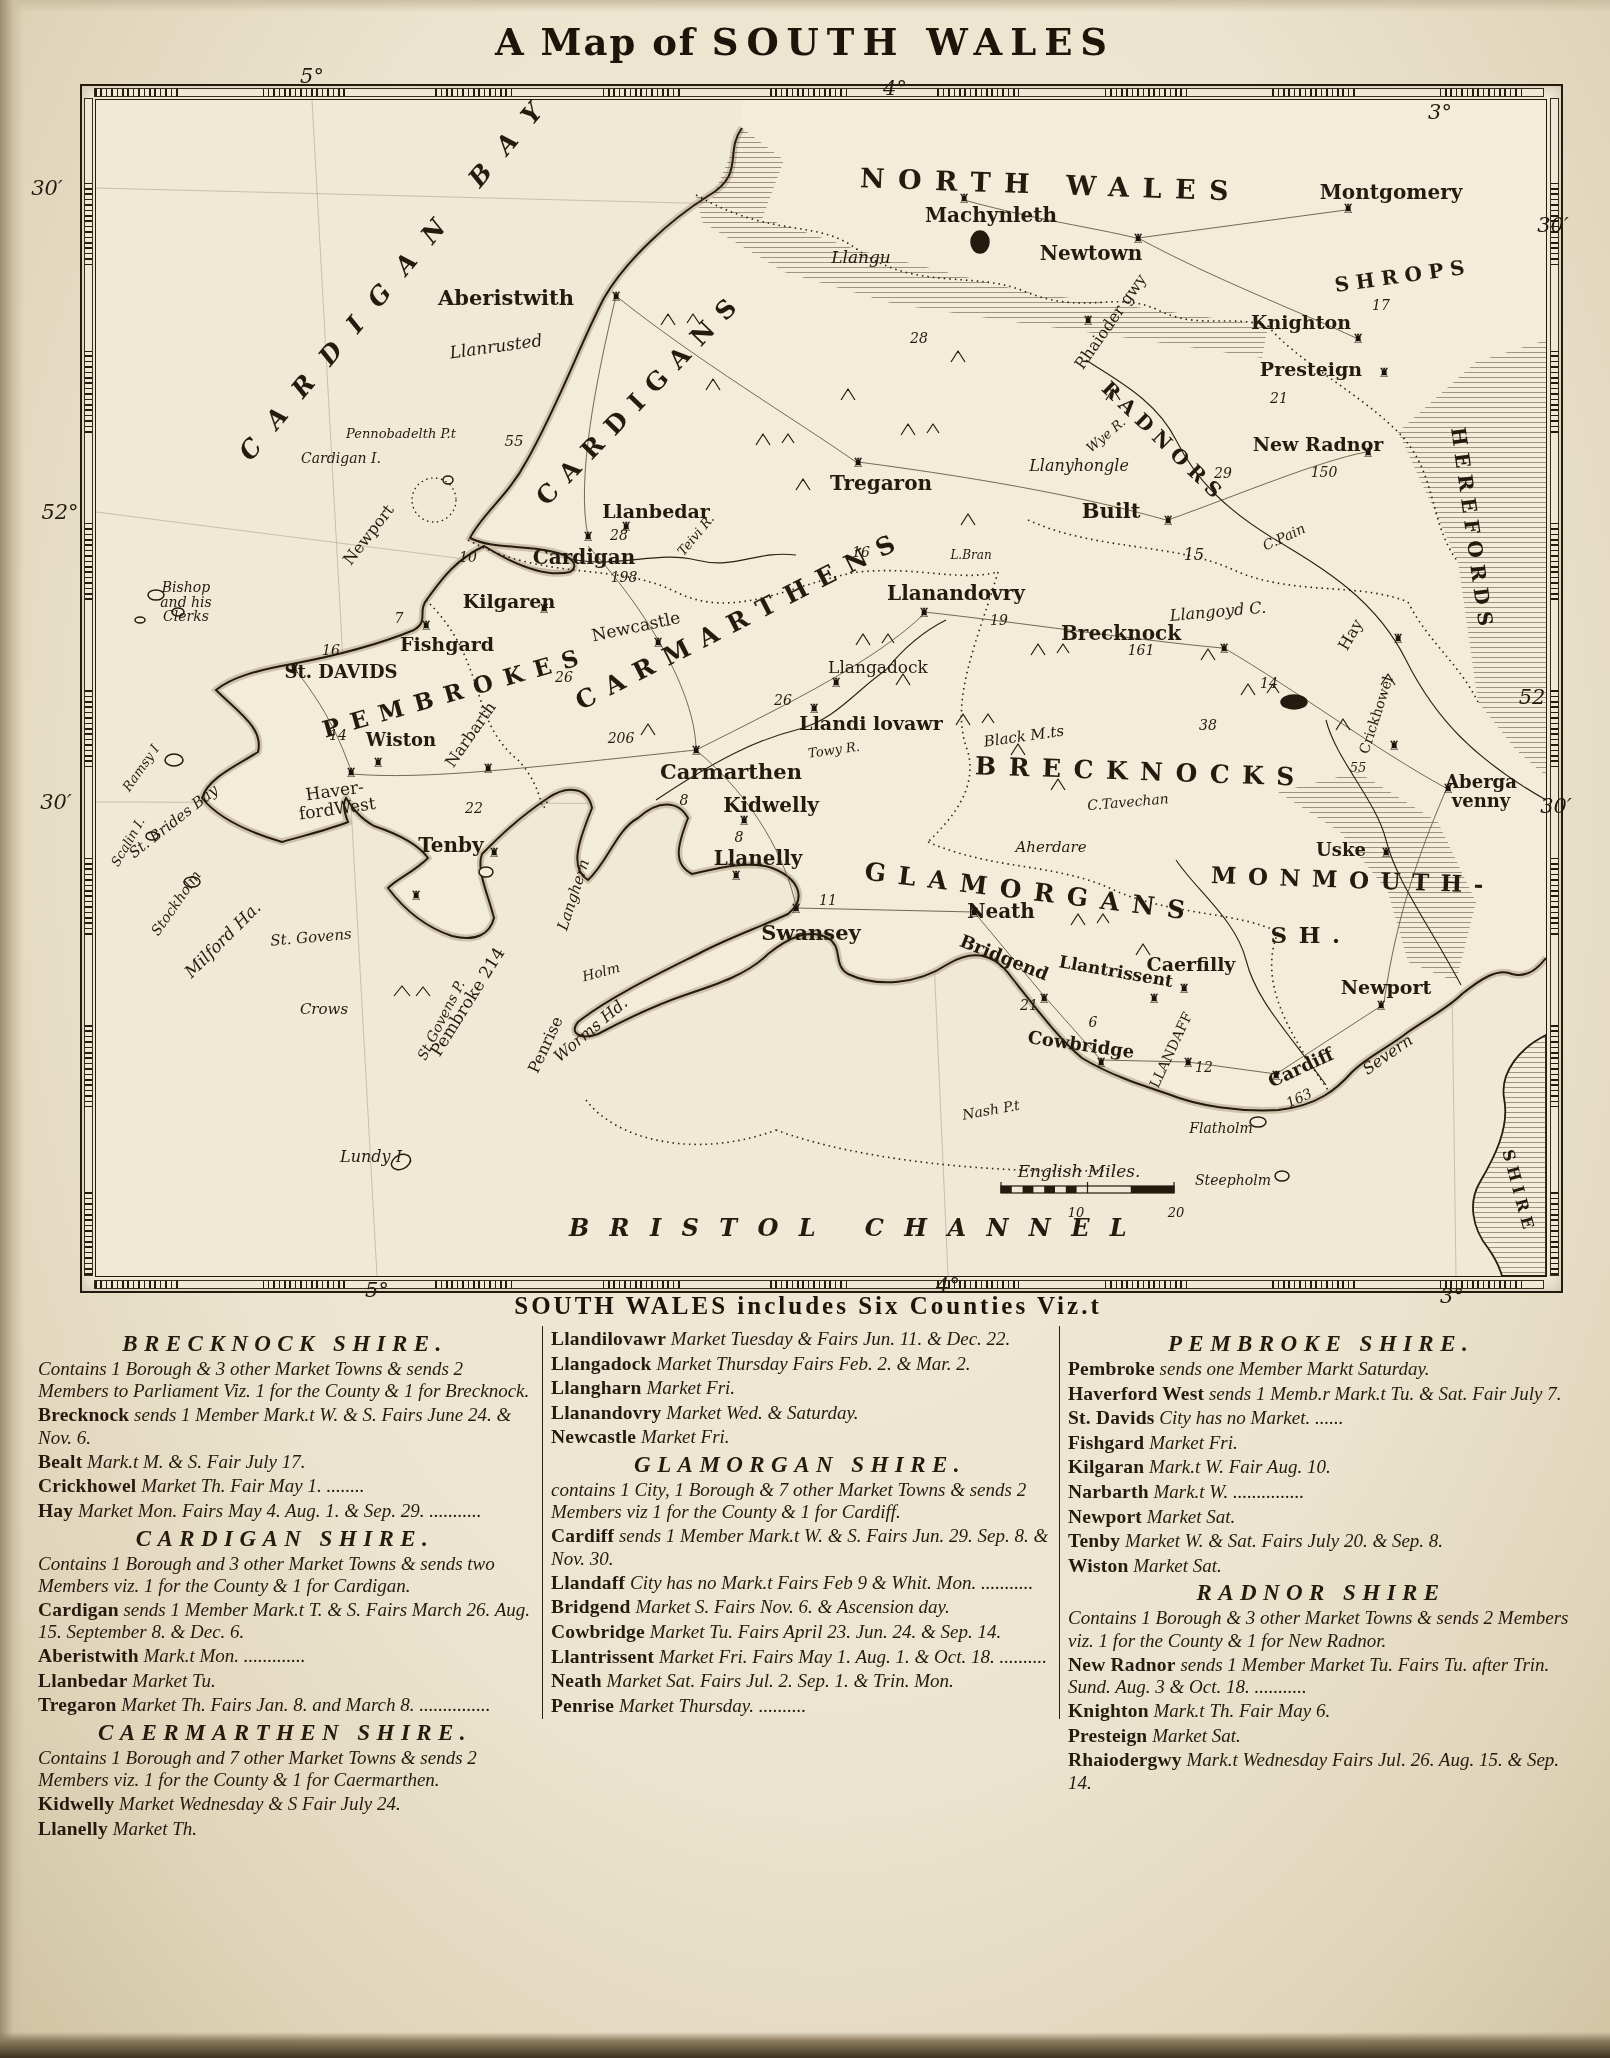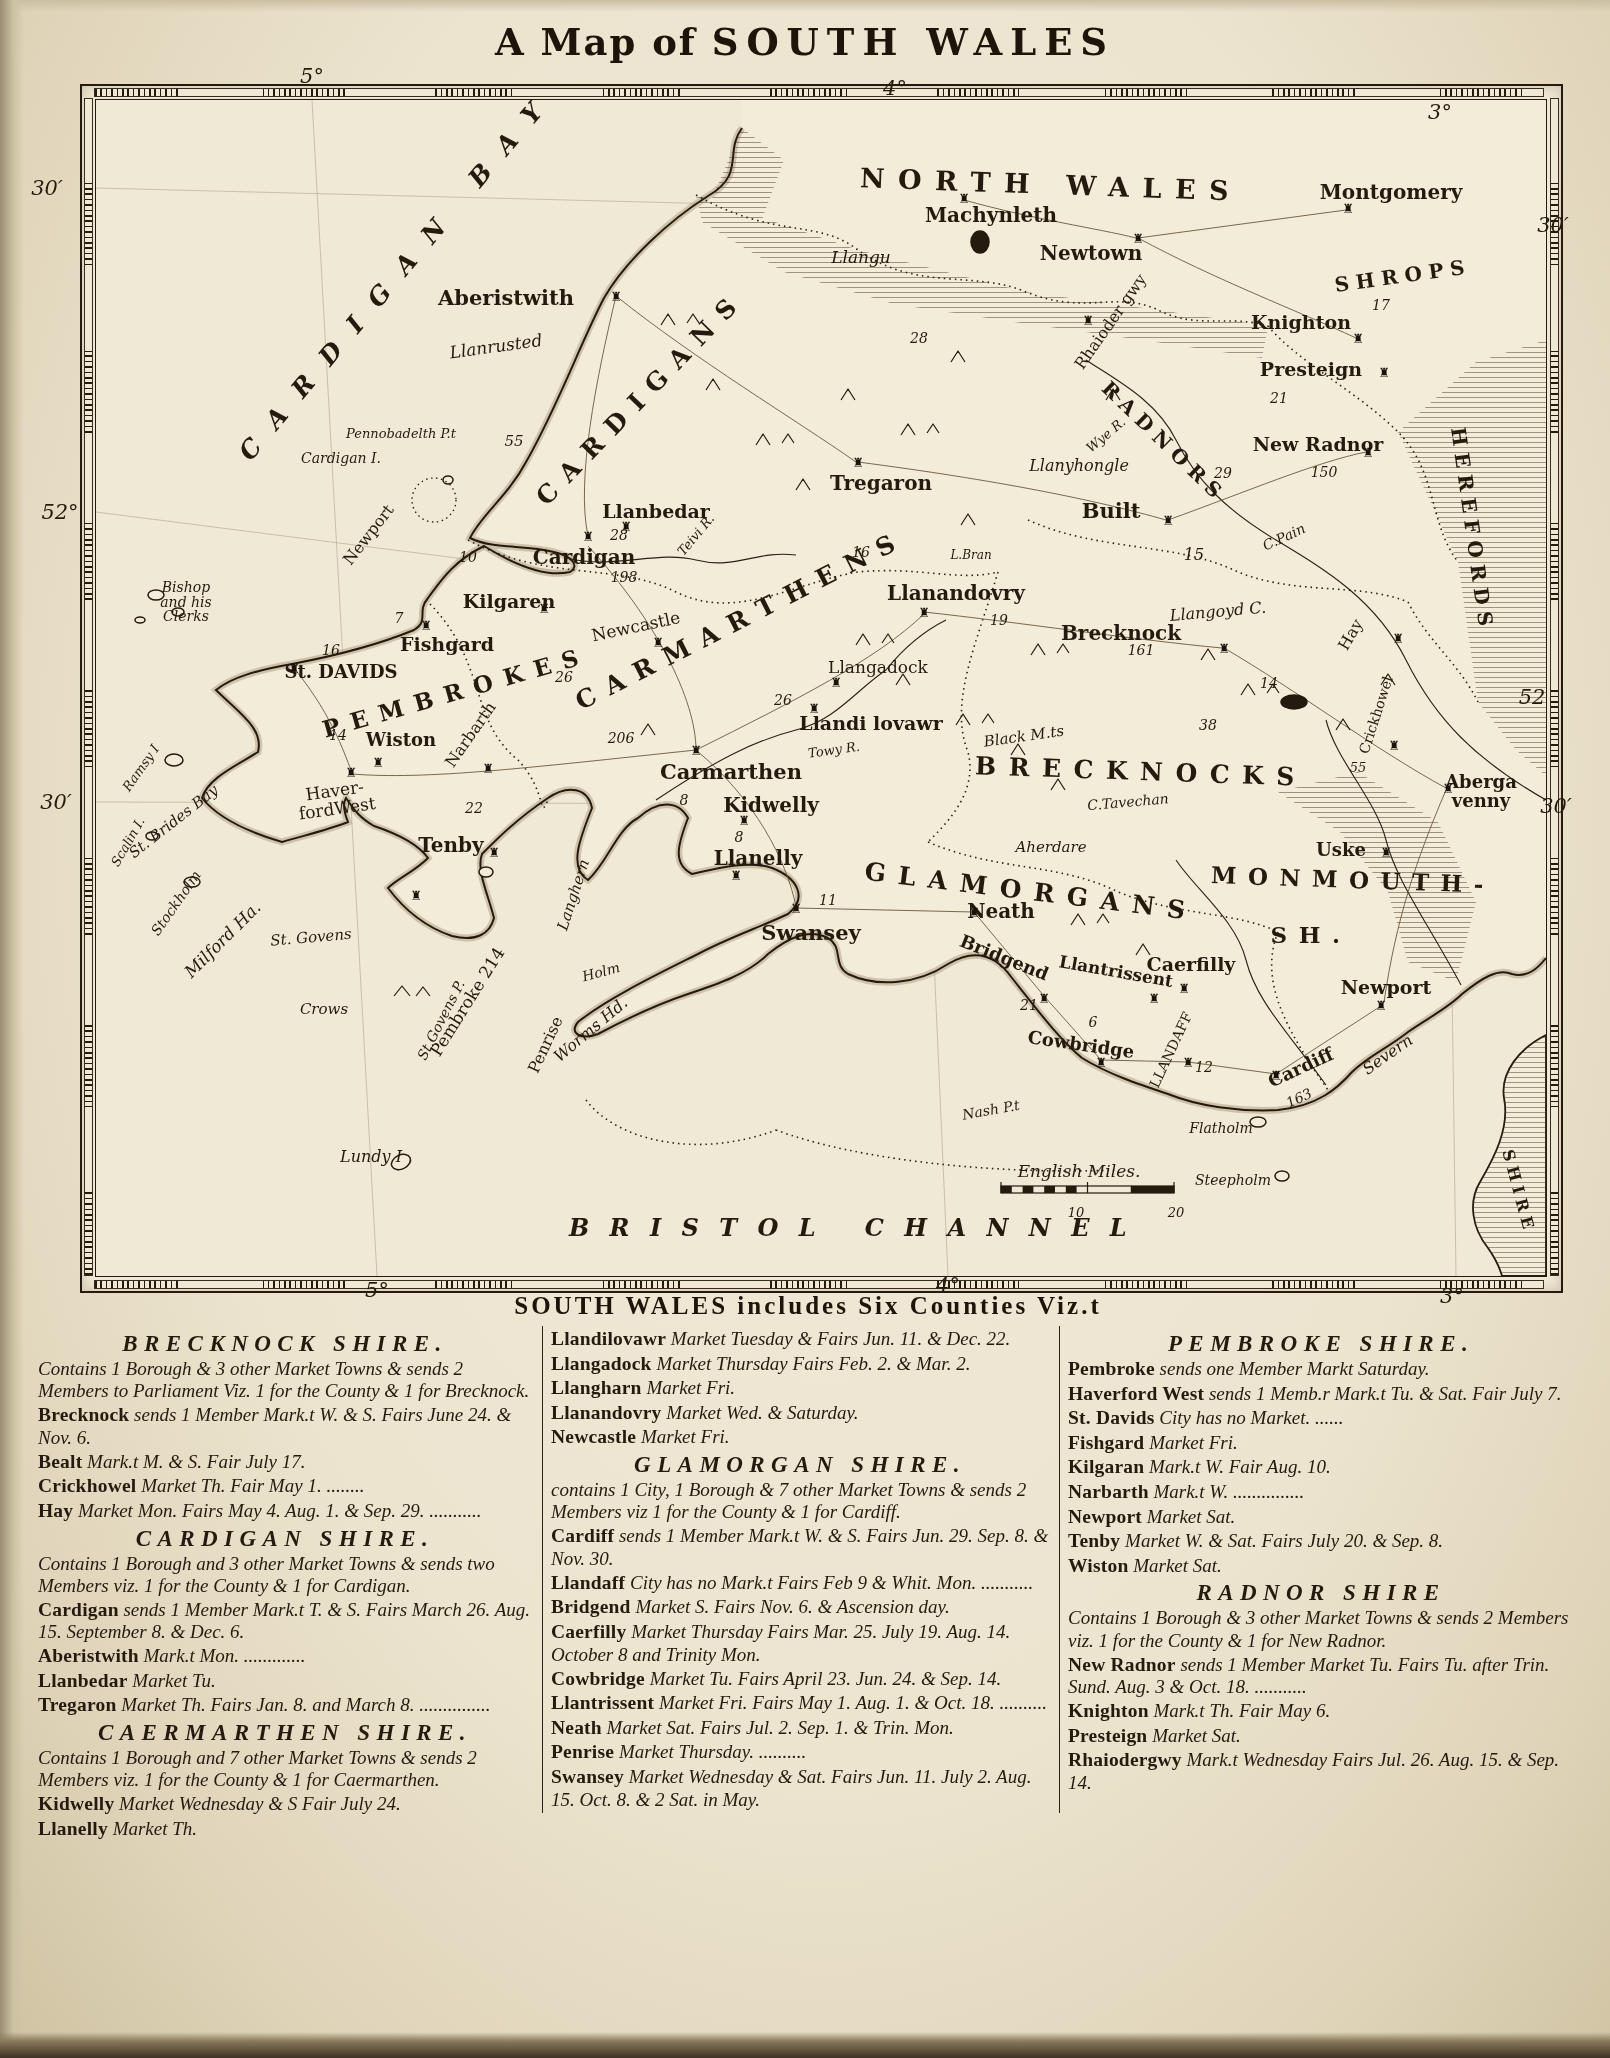--- a/index.html
+++ b/index.html
@@ -336,26 +336,24 @@
           <div class="gaz-entry"><span class="gaz-name">Llandilovawr</span><span class="gaz-text"> Market Tuesday &amp; Fairs Jun. 11. &amp; Dec. 22.</span></div>
           <div class="gaz-entry"><span class="gaz-name">Llangadock</span><span class="gaz-text"> Market Thursday Fairs Feb. 2. &amp; Mar. 2.</span></div>
           <div class="gaz-entry"><span class="gaz-name">Llangharn</span><span class="gaz-text"> Market Fri.</span></div>
           <div class="gaz-entry"><span class="gaz-name">Llanandovry</span><span class="gaz-text"> Market Wed. &amp; Saturday.</span></div>
           <div class="gaz-entry"><span class="gaz-name">Newcastle</span><span class="gaz-text"> Market Fri.</span></div>
           <div class="gaz-heading">GLAMORGAN SHIRE.</div>
           <div class="gaz-para">contains 1 City, 1 Borough &amp; 7 other Market Towns &amp; sends 2 Members viz 1 for the County &amp; 1 for Cardiff.</div>
           <div class="gaz-entry"><span class="gaz-name">Cardiff</span><span class="gaz-text"> sends 1 Member Mark.t W. &amp; S. Fairs Jun. 29. Sep. 8. &amp; Nov. 30.</span></div>
           <div class="gaz-entry"><span class="gaz-name">Llandaff</span><span class="gaz-text"> City has no Mark.t Fairs Feb 9 &amp; Whit. Mon. ...........</span></div>
           <div class="gaz-entry"><span class="gaz-name">Bridgend</span><span class="gaz-text"> Market S. Fairs Nov. 6. &amp; Ascension day.</span></div>
-          <div class="gaz-entry"><span class="gaz-name">Caerfilly</span><span class="gaz-text"> Market Thursday Fairs Mar. 25. July 19. Aug. 14. October 8 and Trinity Mon.</span></div>
           <div class="gaz-entry"><span class="gaz-name">Cowbridge</span><span class="gaz-text"> Market Tu. Fairs April 23. Jun. 24. &amp; Sep. 14.</span></div>
           <div class="gaz-entry"><span class="gaz-name">Llantrissent</span><span class="gaz-text"> Market Fri. Fairs May 1. Aug. 1. &amp; Oct. 18. ..........</span></div>
           <div class="gaz-entry"><span class="gaz-name">Neath</span><span class="gaz-text"> Market Sat. Fairs Jul. 2. Sep. 1. &amp; Trin. Mon.</span></div>
           <div class="gaz-entry"><span class="gaz-name">Penrise</span><span class="gaz-text"> Market Thursday. ..........</span></div>
-          <div class="gaz-entry"><span class="gaz-name">Swansey</span><span class="gaz-text"> Market Wednesday &amp; Sat. Fairs Jun. 11. July 2. Aug. 15. Oct. 8. &amp; 2 Sat. in May.</span></div>
         </div>
       <div class="gaz-col gaz-col-2" id="gaz-col-2">
           <div class="gaz-heading">PEMBROKE SHIRE.</div>
           <div class="gaz-entry"><span class="gaz-name">Pembroke</span><span class="gaz-text"> sends one Member Markt Saturday.</span></div>
           <div class="gaz-entry"><span class="gaz-name">Haverford West</span><span class="gaz-text"> sends 1 Memb.r Mark.t Tu. &amp; Sat. Fair July 7.</span></div>
           <div class="gaz-entry"><span class="gaz-name">St. Davids</span><span class="gaz-text"> City has no Market. ......</span></div>
           <div class="gaz-entry"><span class="gaz-name">Fishgard</span><span class="gaz-text"> Market Fri.</span></div>
           <div class="gaz-entry"><span class="gaz-name">Kilgaran</span><span class="gaz-text"> Mark.t W. Fair Aug. 10.</span></div>
           <div class="gaz-entry"><span class="gaz-name">Narbarth</span><span class="gaz-text"> Mark.t W. ...............</span></div>
           <div class="gaz-entry"><span class="gaz-name">Newport</span><span class="gaz-text"> Market Sat.</span></div>

